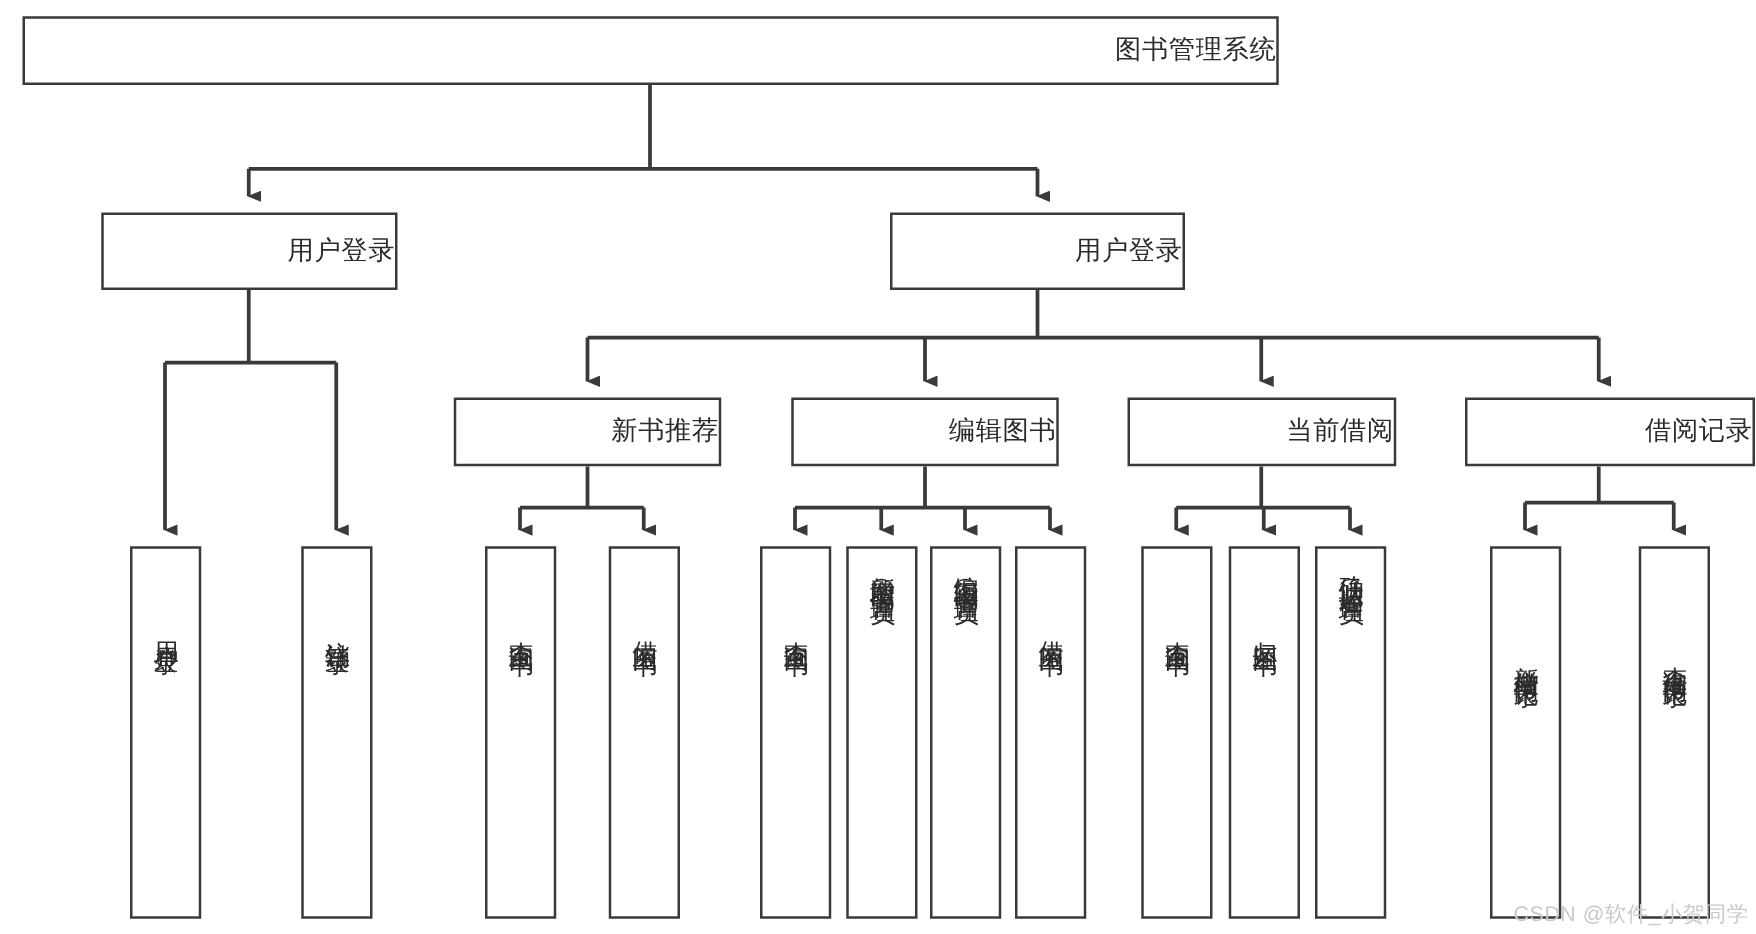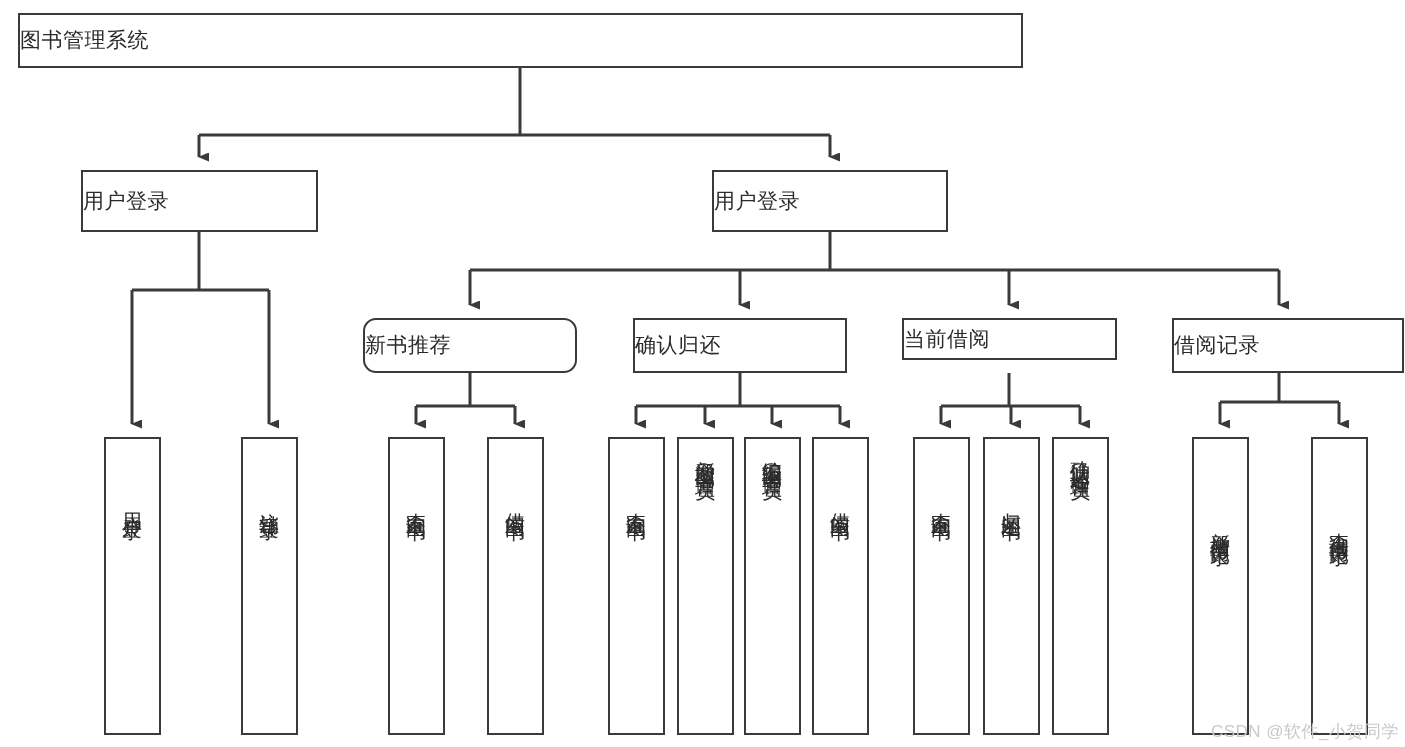--- a/index.html
+++ b/index.html
@@ -26,21 +26,21 @@
     width: 1405px;
     height: 747px;
   }
   .node-box {
     position: absolute;
     box-sizing: border-box;
     background: #ffffff;
     border: 2.5px solid #3a3a3a;
     display: flex;
     align-items: center;
-    justify-content: flex-start;
+    justify-content: flex-end;
   }
   .node-label {
     color: #2b2b2b;
     font-size: 21px;
     line-height: 1.15;
     letter-spacing: 0.5px;
     white-space: nowrap;
     text-align: center;
   }
   .node-box.vertical {
@@ -132,27 +132,27 @@
     <span class="node-label">图书管理系统</span>
   </div>
 
   <div class="node-box" style="left:81px; top:170px; width:237px; height:62px;">
     <span class="node-label">用户登录</span>
   </div>
   <div class="node-box" style="left:712px; top:170px; width:236px; height:62px;">
     <span class="node-label">用户登录</span>
   </div>
 
-  <div class="node-box" style="left:363px; top:318px; width:214px; height:55px;border-radius:13px;">
+  <div class="node-box" style="left:363px; top:318px; width:214px; height:55px;">
     <span class="node-label">新书推荐</span>
   </div>
   <div class="node-box" style="left:633px; top:318px; width:214px; height:55px;">
-    <span class="node-label">确认归还</span>
-  </div>
-  <div class="node-box" style="left:902px; top:318px; width:215px; height:42px;">
+    <span class="node-label">编辑图书</span>
+  </div>
+  <div class="node-box" style="left:902px; top:318px; width:215px; height:55px;">
     <span class="node-label">当前借阅</span>
   </div>
   <div class="node-box" style="left:1172px; top:318px; width:232px; height:55px;">
     <span class="node-label">借阅记录</span>
   </div>
 
   <div class="node-box vertical mid" style="left:104px; top:437px; width:57px; height:298px;">
     <span class="node-label">用户登录</span>
   </div>
   <div class="node-box vertical mid" style="left:241px; top:437px; width:57px; height:298px;">

